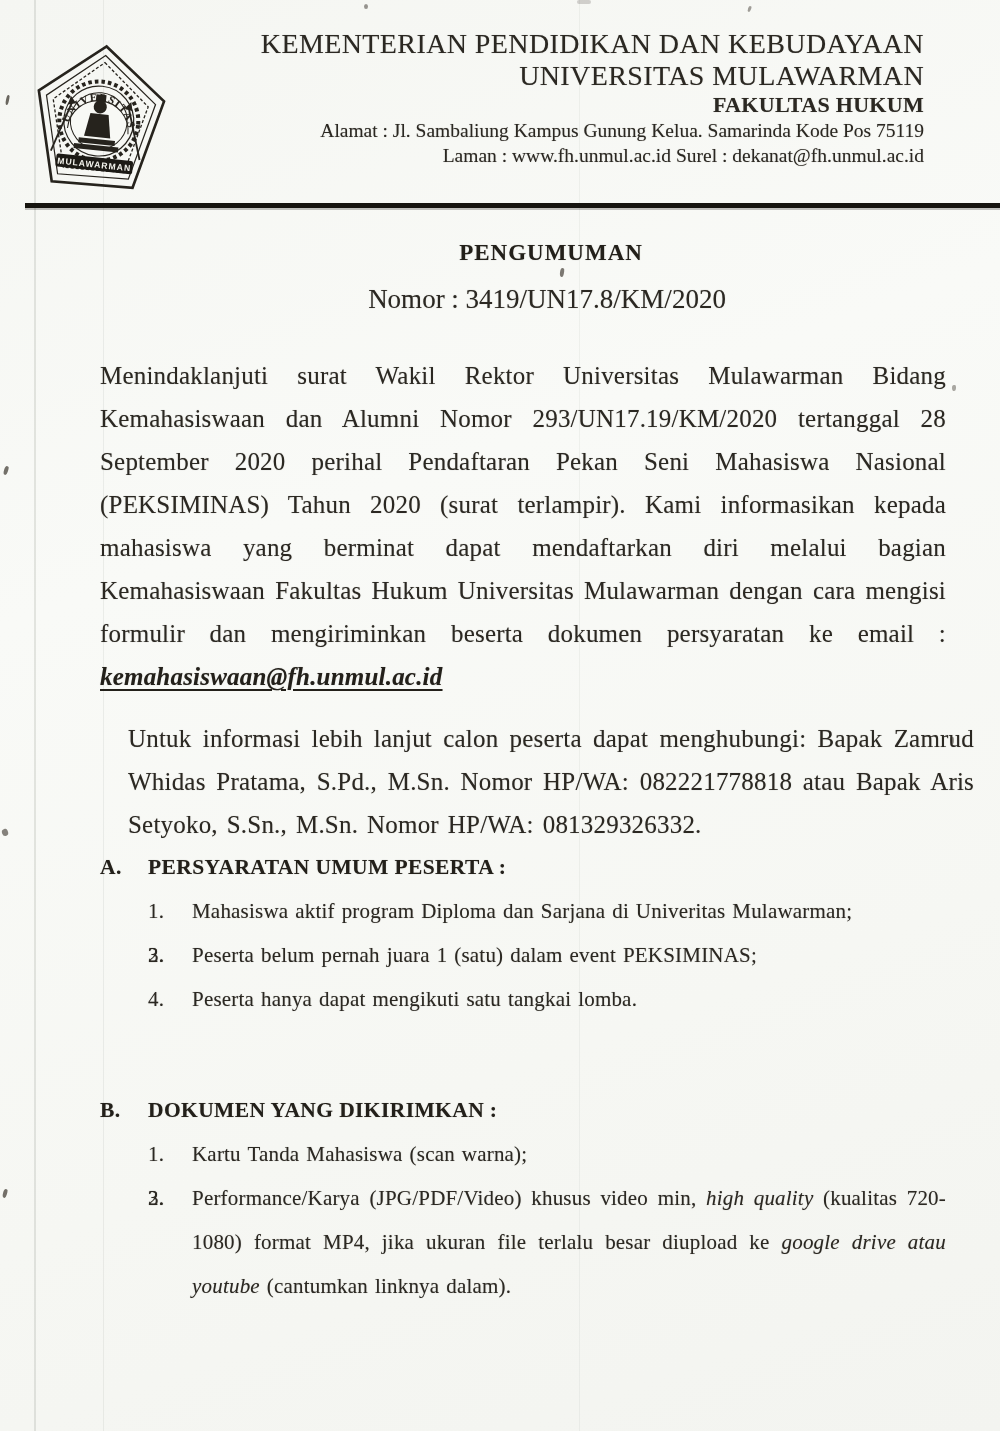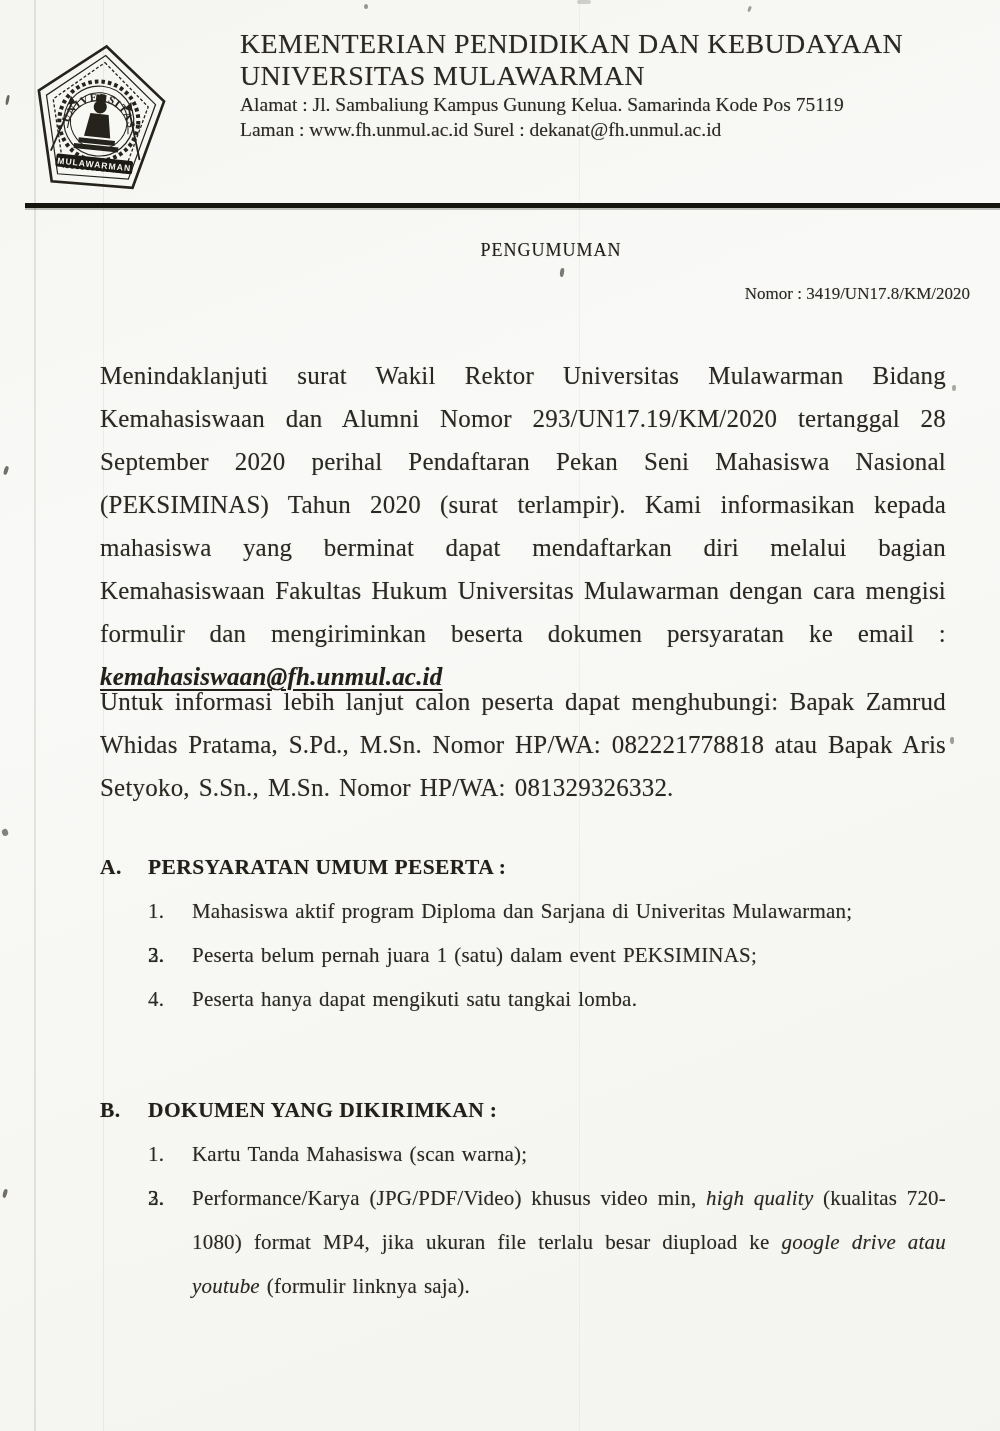--- a/index.html
+++ b/index.html
@@ -23,36 +23,36 @@
   .sp4{left:3px;top:1189px;width:4px;height:9px;transform:rotate(15deg);opacity:.75;}
   .sp5{left:560px;top:268px;width:4px;height:9px;transform:rotate(8deg);opacity:.7;}
   .sp6{left:364px;top:4px;width:4px;height:5px;border-radius:50%;opacity:.55;}
   .sp7{left:748px;top:6px;width:3px;height:6px;transform:rotate(20deg);opacity:.5;}
   .sp8{left:952px;top:385px;width:4px;height:6px;opacity:.45;}
   .sp9{left:950px;top:737px;width:4px;height:7px;opacity:.5;}
   .sp10{left:577px;top:0;width:14px;height:4px;border-radius:2px;opacity:.22;}
 
   
   .logo{position:absolute;left:30px;top:42px;width:138px;height:152px;}
-  .lh-text{position:absolute;left:240px;top:28px;width:700px;text-align:left;}
+  .lh-text{position:absolute;left:224px;top:28px;width:700px;text-align:right;}
   .lh-ministry{font-size:28px;line-height:32px;letter-spacing:.4px;}
   .lh-university{font-size:28px;line-height:32px;letter-spacing:.4px;}
   .lh-faculty{font-size:22px;line-height:26px;font-weight:bold;letter-spacing:.3px;}
   .lh-small{font-size:19.5px;line-height:25px;}
   .rule{position:absolute;left:25px;right:0;top:203px;height:5px;background:#16140f;box-shadow:0 2px 0 rgba(22,20,15,.25);}
 
   
   .doc-title{position:absolute;left:100px;width:846px;top:240px;text-align:center;
-    font-weight:normal;font-size:18px;letter-spacing:1px;transform:translateX(28px);color:#23201a;}
-  .doc-number{position:absolute;left:100px;width:846px;top:284px;text-align:right;
-    font-size:17px;transform:translateX(24px);}
+    font-weight:bold;font-size:23px;letter-spacing:1px;transform:translateX(28px);color:#23201a;}
+  .doc-number{position:absolute;left:100px;width:846px;top:284px;text-align:center;
+    font-size:27px;transform:translateX(24px);}
   .para{position:absolute;left:100px;width:846px;font-size:25px;line-height:43px;
     text-align:justify;word-spacing:2.5px;letter-spacing:.2px;}
   .para-1{top:354px;text-align-last:justify;}
-  .para-2{top:680px;}
+  .para-2{top:717px;margin-left:28px;}
   .email{display:block;text-align:center;text-align-last:left;font-weight:bold;font-style:italic;
     text-decoration:underline;text-decoration-thickness:1.6px;text-underline-offset:4px;color:#23201a;}
 
   .doc-section{position:absolute;left:100px;width:846px;font-size:21px;line-height:44px;}
   .doc-section.pos-0{top:845px;}
   .doc-section.pos-1{top:1088px;}
   .sec-head{position:relative;padding-left:48px;font-weight:bold;font-size:21.5px;
     letter-spacing:.4px;color:#23201a;}
   .sec-label{position:absolute;left:0;top:0;}
   .item{position:relative;padding-left:92px;text-align:justify;word-spacing:1.5px;letter-spacing:.2px;}
@@ -101,20 +101,21 @@
           <rect x="50" y="96" width="36" height="5" fill="#26231d" stroke="none"></rect>
           <rect x="46" y="102" width="44" height="5" fill="#26231d" stroke="none"></rect>
           <rect x="30" y="114" width="76" height="13" rx="2" fill="#1c1a15" stroke="none"></rect>
           <text x="68" y="124" text-anchor="middle" font-family="Liberation Sans, sans-serif" font-size="8.5" font-weight="bold" letter-spacing="1" fill="#f1f1ea" stroke="none">MULAWARMAN</text>
         </g>
       </svg>
     </div>
     <div class="lh-text">
       <div class="lh-ministry">KEMENTERIAN PENDIDIKAN DAN KEBUDAYAAN</div>
       <div class="lh-university">UNIVERSITAS MULAWARMAN</div>
+      <div class="lh-faculty">FAKULTAS HUKUM</div>
       <div class="lh-small">Alamat : Jl. Sambaliung Kampus Gunung Kelua. Samarinda Kode Pos 75119</div>
       <div class="lh-small">Laman : www.fh.unmul.ac.id  Surel : dekanat@fh.unmul.ac.id</div>
     </div>
   </header>
 
   <div class="rule"></div>
 
   <div class="doc-title">PENGUMUMAN</div>
   <div class="doc-number">Nomor : 3419/UN17.8/KM/2020</div>
 
@@ -130,17 +131,17 @@
         <div class="sec-head"><span class="sec-label">A.</span><span>PERSYARATAN UMUM PESERTA :</span></div>
         <div class="item"><span class="item-num">1.</span><span><span>Mahasiswa aktif program Diploma dan Sarjana di Univeritas Mulawarman;</span></span></div>
         <div class="item"><span class="item-num">2.</span></div>
         <div class="item"><span class="item-num">3.</span><span><span>Peserta belum pernah juara 1 (satu) dalam event PEKSIMINAS;</span></span></div>
         <div class="item"><span class="item-num">4.</span><span><span>Peserta hanya dapat mengikuti satu tangkai lomba.</span></span></div>
       </section>
       <section class="doc-section pos-1">
         <div class="sec-head"><span class="sec-label">B.</span><span>DOKUMEN YANG DIKIRIMKAN :</span></div>
         <div class="item"><span class="item-num">1.</span><span><span>Kartu Tanda Mahasiswa (scan warna);</span></span></div>
         <div class="item"><span class="item-num">2.</span></div>
-        <div class="item"><span class="item-num">3.</span><span><span>Performance/Karya (JPG/PDF/Video) khusus video min, </span><i>high quality</i><span> (kualitas 720-1080) format MP4, jika ukuran file terlalu besar diupload ke </span><i>google drive atau youtube</i><span> (formulir linknya saja).</span></span></div>
+        <div class="item"><span class="item-num">3.</span><span><span>Performance/Karya (JPG/PDF/Video) khusus video min, </span><i>high quality</i><span> (kualitas 720-1080) format MP4, jika ukuran file terlalu besar diupload ke </span><i>google drive atau youtube</i><span> (cantumkan linknya dalam).</span></span></div>
       </section>
     </div>
 
 </div>
 
 </body></html>

